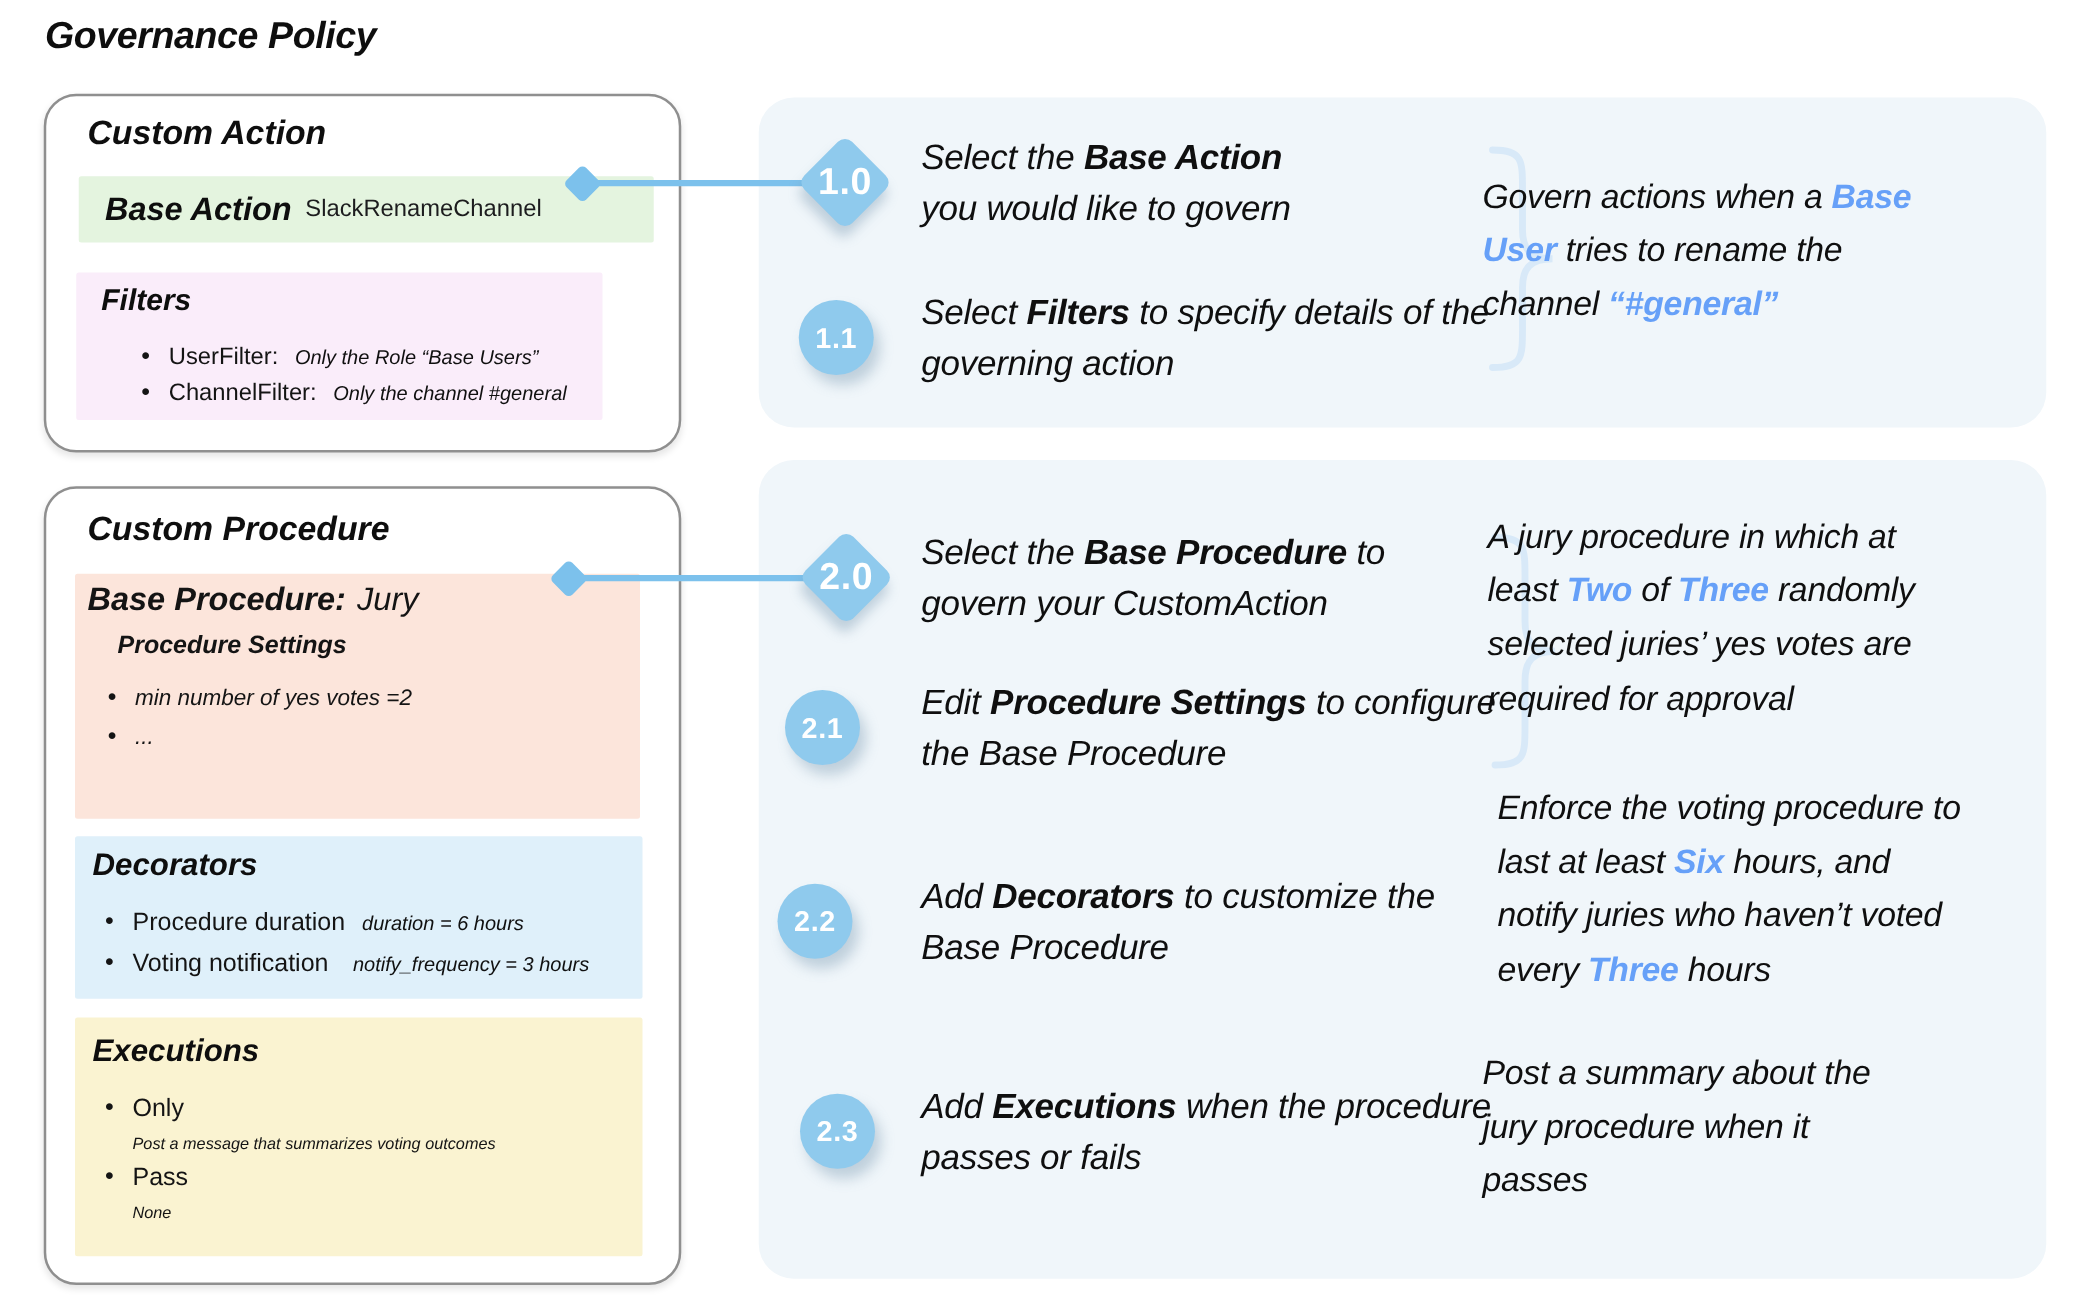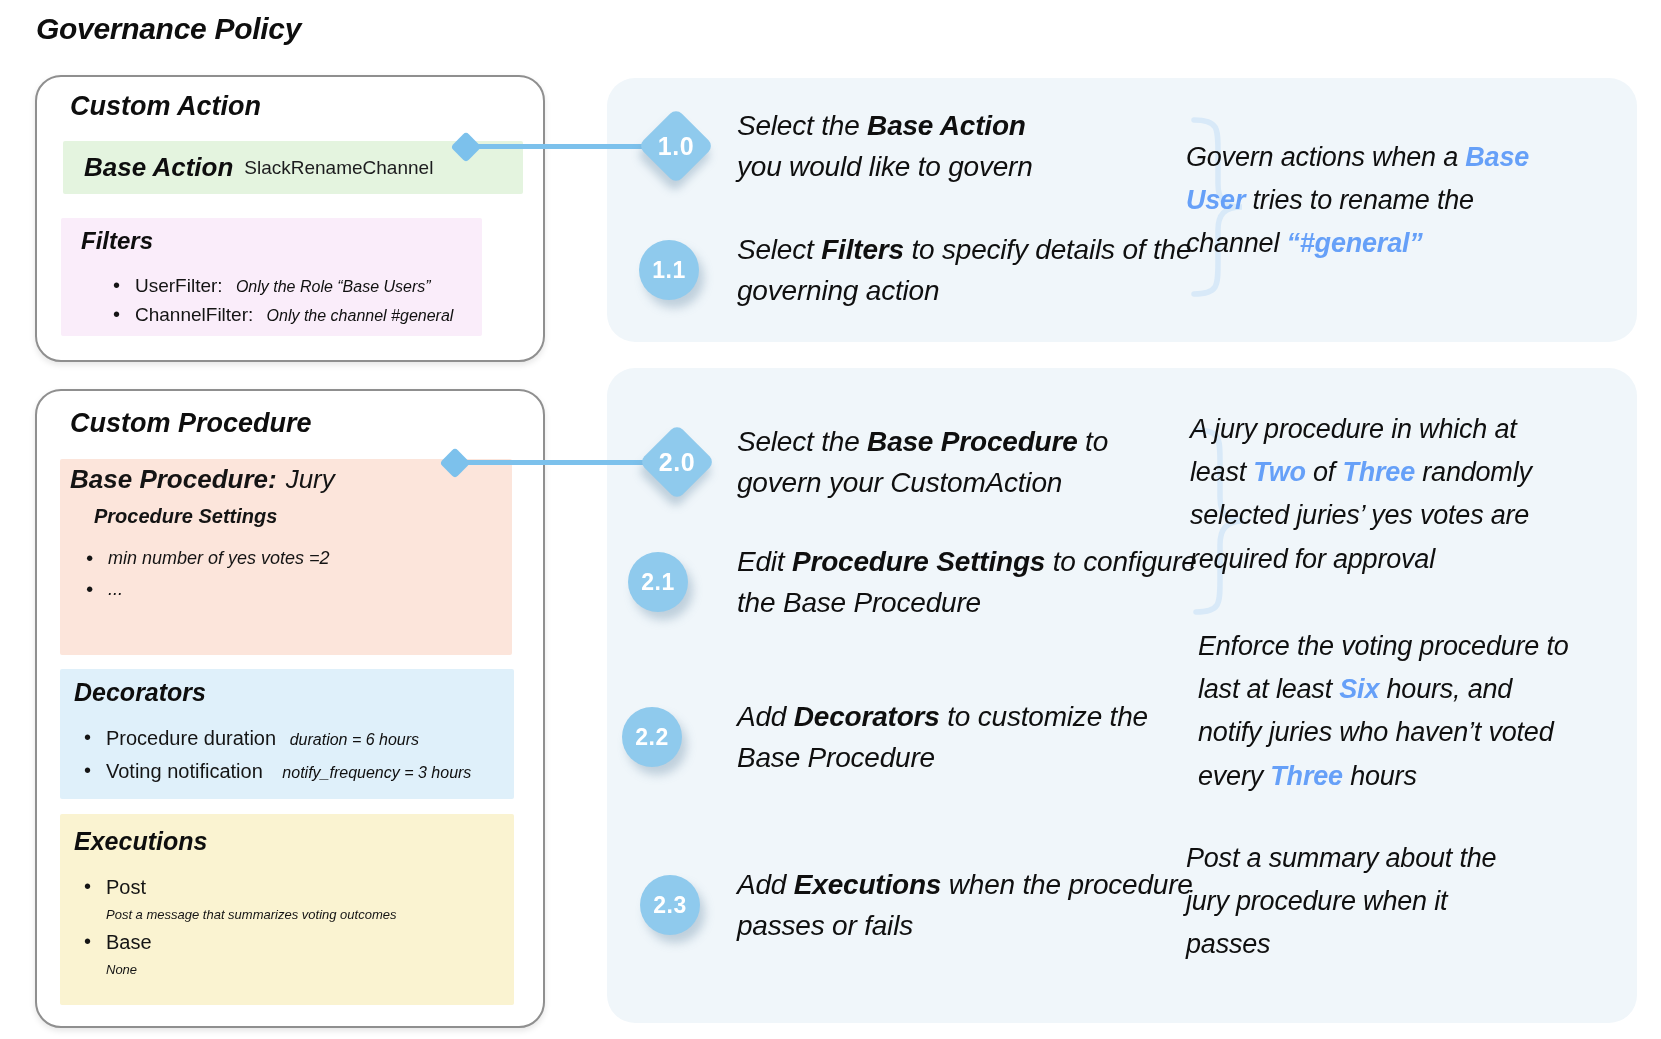--- a/index.html
+++ b/index.html
@@ -44,21 +44,21 @@
 
   
   .conn{position:absolute;height:4.5px;background:#7cc1ec;border-radius:2px;}
   .mini{position:absolute;width:22px;height:22px;background:#7cc1ec;transform:rotate(45deg);
         border-radius:4px;}
   .diamond{position:absolute;width:76px;height:76px;display:flex;align-items:center;
            justify-content:center;}
   .diamond::before{content:"";position:absolute;inset:11px;background:#8fcaed;
            transform:rotate(45deg);border-radius:8px;
            box-shadow:5px 7px 9px rgba(110,145,170,.38);}
-  .diamond span,.circle span{position:relative;color:#fff;font-weight:700;font-size:25px;
+  .diamond span,.circle span{position:relative;color:#fff;font-weight:700;font-size:30px;
            font-style:normal;letter-spacing:.5px;}
   .circle{position:absolute;width:60px;height:60px;border-radius:50%;background:#8fcaed;
           display:flex;align-items:center;justify-content:center;
           box-shadow:5px 8px 10px rgba(110,145,170,.38);}
   .circle span{font-size:23px;}
 
   .step{position:absolute;margin:0;font-size:28px;font-style:italic;line-height:1.45;
         color:#0f0f0f;letter-spacing:-.2px;}
   .note{position:absolute;margin:0;font-size:27px;font-style:italic;line-height:1.6;
         color:#0f0f0f;letter-spacing:-.2px;}
@@ -122,25 +122,25 @@
           <span class="nm">Voting notification</span>
           <span class="dt" style="margin-left:14px">notify_frequency = 3 hours</span>
         </li>
       </ul>
     </div>
 
     <div class="bar yellow block" style="left:23px;top:423px;width:454px;height:191px;padding-left:14px;padding-top:13px">
       <h3 class="subtitle" style="font-size:25px">Executions</h3>
       <ul class="blist exe" style="margin-left:4px">
         <li>
-          <span class="nm">Post</span>
+          <span class="nm">Only</span>
           <div class="sub">Post a message that summarizes voting outcomes</div>
         </li>
         <li>
-          <span class="nm">Base</span>
+          <span class="nm">Pass</span>
           <div class="sub">None</div>
         </li>
       </ul>
     </div>
   </section>
 
   <div class="conn" style="left:466px;top:144px;width:212px"></div>
   <div class="mini" style="left:455px;top:136px"></div>
   <div class="diamond" style="left:638px;top:108px">
     <span>1.0</span>

